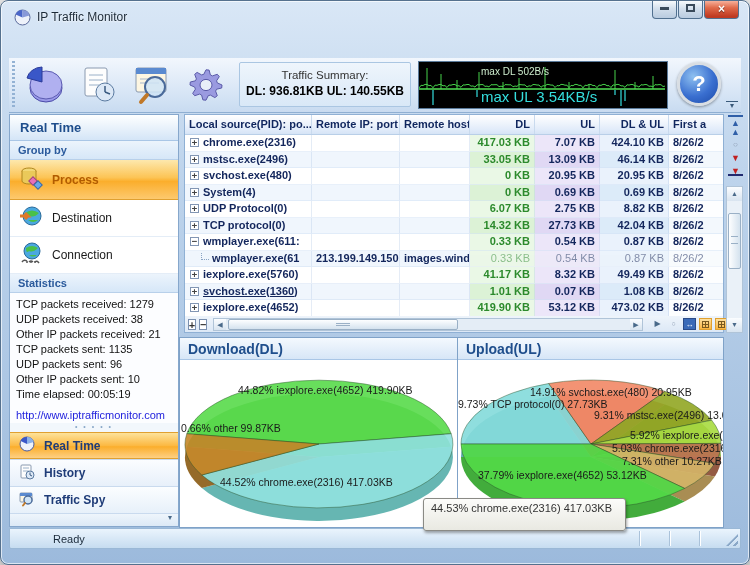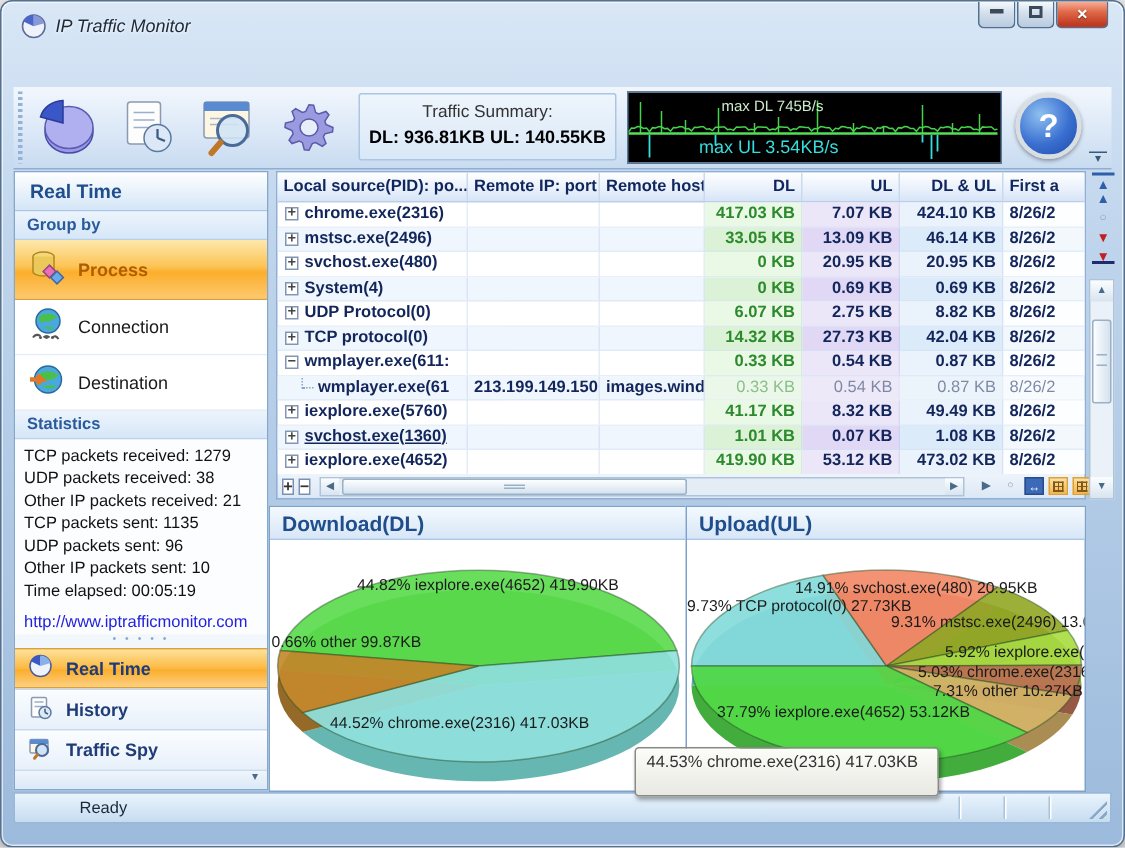--- a/index.html
+++ b/index.html
@@ -3,21 +3,21 @@
 <meta charset="utf-8">
 <style>
   html,body{margin:0;padding:0;background:#ececec;font-family:"Liberation Sans",sans-serif;}
   *{box-sizing:border-box;}
   .window{position:relative;width:750px;height:565px;border:1px solid #55718e;border-radius:8px;overflow:hidden;
     background:linear-gradient(180deg,#d9e7f6 0%,#bed4ec 30%,#a9c4e2 75%,#9cbadc 100%);
     box-shadow:inset 0 0 0 1px rgba(255,255,255,.65), 0 4px 12px rgba(0,0,0,.4);}
   
   .titlebar{position:absolute;left:0;top:0;right:0;height:34px;}
   .title-icon{position:absolute;left:13px;top:8px;width:17px;height:17px;}
-  .title-text{position:absolute;left:36px;top:9px;font-size:12px;color:#1c2a38;text-shadow:0 1px 2px rgba(255,255,255,.9);font-style:italic;}
+  .title-text{position:absolute;left:36px;top:9px;font-size:12px;color:#1c2a38;text-shadow:0 1px 2px rgba(255,255,255,.9);}
   .winbtns{position:absolute;right:10px;top:0;display:flex;}
   .wbtn{height:18px;border:1px solid #4e6covered;}
   .wbtn{border:1px solid #51708f;border-top:none;border-radius:0 0 4px 4px;margin-left:1px;
     background:linear-gradient(#f7fafc,#d3dfec 45%,#b9cbdf);color:#2a3a4a;font-size:10px;line-height:16px;text-align:center;cursor:default;}
   .wbtn.min{width:25px;}.wbtn.max{width:25px;}
   .wbtn .bar{display:inline-block;width:9px;height:3px;background:#3a4a5a;margin-bottom:2px;}
   .wbtn .box{display:inline-block;width:9px;height:8px;border:2px solid #3a4a5a;margin-top:3px;}
   .wbtn.close{width:35px;background:linear-gradient(#f7b09a,#e06a4a 40%,#c03a22 90%);color:#fff;font-weight:bold;font-size:12px;line-height:16px;text-shadow:0 1px 1px rgba(0,0,0,.5);}
   
   .menubar{position:absolute;left:8px;right:8px;top:34px;height:23px;background:linear-gradient(#e9f2fc,#d8e7f7);border-bottom:1px solid #c2d6ec;}
@@ -26,21 +26,21 @@
   .menubar .mi::first-letter{text-decoration:underline;}
   
   .toolbar{position:absolute;left:8px;right:8px;top:57px;height:55px;background:linear-gradient(#f2f7fd,#d5e4f5 70%,#c8dbf0);border-bottom:1px solid #8fafd2;}
   .tbtn{position:absolute;top:5px;width:46px;height:44px;text-align:center;cursor:default;}
   .summary{position:absolute;left:230px;top:4px;width:172px;height:45px;border:1px solid #aac6e2;border-radius:2px;
     background:linear-gradient(#eef5fc,#d9e8f7);text-align:center;padding-top:6px;}
   .summary .s1{font-size:11.5px;color:#333;}
   .summary .s2{font-size:12px;font-weight:bold;color:#000;margin-top:3px;}
   .graphpanel{position:absolute;left:409px;top:3px;width:250px;height:48px;background:#000;border:1px solid #5a7a9a;}
   .graphpanel .gt1{position:absolute;left:62px;top:4px;font-size:10px;color:#cdeccd;}
-  .graphpanel .gt2{position:absolute;left:47px;bottom:3px;font-size:12px;color:#35dede;}
+  .graphpanel .gt2{position:absolute;left:62px;bottom:3px;font-size:15px;color:#35dede;}
   .helpbtn{position:absolute;left:668px;top:4px;width:44px;height:44px;border-radius:50%;
     background:radial-gradient(circle at 35% 30%,#8ec0f0,#3a6fd0 55%,#1c4aa8);
     border:3px solid #d9dee3;box-shadow:0 1px 3px rgba(0,0,0,.4);color:#fff;font-size:22px;font-weight:bold;text-align:center;line-height:38px;cursor:default;}
   .tb-chevron{position:absolute;right:3px;bottom:2px;width:12px;font-size:8px;color:#3a5a7a;text-align:center;border-top:1px solid #3a5a7a;line-height:8px;cursor:default;}
   
   .sidebar{position:absolute;left:8px;top:113px;width:170px;height:413px;background:#fcfdff;border:1px solid #86a7cc;display:flex;flex-direction:column;}
   .sb-title{height:26px;background:linear-gradient(#feffff,#d4e5f7);border-bottom:1px solid #a9c6e6;color:#1f4e8c;font-size:13px;font-weight:bold;padding:5px 0 0 10px;}
   .sb-sub{height:19px;background:linear-gradient(#ecf4fc,#d6e7f8);border-bottom:1px solid #b8d0ea;color:#2a5a9c;font-size:11px;font-weight:bold;padding:3px 0 0 8px;}
   .gb-item{display:flex;align-items:center;height:37px;border-bottom:1px solid #e4edf7;background:#fff;font-size:12px;color:#1a1a1a;cursor:default;}
   .gb-item .ic{width:42px;text-align:center;flex:0 0 42px;}
@@ -190,21 +190,21 @@
           <path d="M84,27 L84,20" stroke="#46d24a" stroke-width="1" fill="none"></path>
           <path d="M100,27 L100,16" stroke="#46d24a" stroke-width="1" fill="none"></path>
           <path d="M126,27 L126,5" stroke="#46d24a" stroke-width="1" fill="none"></path>
           <path d="M150,27 L150,20" stroke="#46d24a" stroke-width="1" fill="none"></path>
           <path d="M170,27 L170,22" stroke="#46d24a" stroke-width="1" fill="none"></path>
           <path d="M196,27 L196,8" stroke="#46d24a" stroke-width="1" fill="none"></path>
           <path d="M216,27 L216,20" stroke="#46d24a" stroke-width="1" fill="none"></path>
           <path d="M234,27 L234,14" stroke="#46d24a" stroke-width="1" fill="none"></path>
           <path d="M0,27 L246,27" stroke="#52e055" stroke-width="1.6" fill="none"></path>
         </svg>
-      <span class="gt1">max DL 745B/s</span>
+      <span class="gt1">max DL 502B/s</span>
       <span class="gt2">max UL 3.54KB/s</span>
     </div>
     <div class="helpbtn">?</div>
     <div class="tb-chevron">▾</div>
   </div>
 
   <div class="sidebar">
     <div class="sb-title">Real Time</div>
     <div class="sb-sub">Group by</div>
     <div id="groupby-items">
@@ -212,38 +212,38 @@
           <span class="ic"><svg width="26" height="26" viewBox="0 0 26 26">
               <ellipse cx="11" cy="6" rx="7" ry="3" fill="#f2d878" stroke="#b08820"></ellipse>
               <path d="M4 6 V16 A7 3 0 0 0 18 16 V6" fill="#eac95a" stroke="#b08820"></path>
               <rect x="12" y="13" width="6" height="6" fill="#e870b8" stroke="#a04080" transform="rotate(45 15 16)"></rect>
               <rect x="17" y="17" width="6" height="6" fill="#6aa8e8" stroke="#3a6aa8" transform="rotate(45 20 20)"></rect>
             </svg></span>
           <span>Process</span>
         </div>
         <div class="gb-item">
           <span class="ic"><svg width="26" height="26" viewBox="0 0 26 26">
+              <circle cx="14" cy="12" r="9" fill="#4aa8e0" stroke="#2a6a9a"></circle>
+              <path d="M7 9 Q14 4 21 9 Q16 14 12 12 Q8 16 7 9" fill="#4ac04a"></path>
+              <path d="M10 16 Q15 20 20 16" fill="#4ac04a"></path>
+              <path d="M2 12 h8 l-3-3 m3 3 l-3 3" stroke="#e07828" stroke-width="3" fill="none"></path>
+            </svg></span>
+          <span>Destination</span>
+        </div>
+        <div class="gb-item">
+          <span class="ic"><svg width="26" height="26" viewBox="0 0 26 26">
               <circle cx="14" cy="10" r="8" fill="#4aa8e0" stroke="#2a6a9a"></circle>
               <path d="M8 7 Q14 3 20 7 Q15 12 11 10 Q8 13 8 7" fill="#4ac04a"></path>
               <path d="M11 14 Q15 17 19 14" fill="#4ac04a"></path>
               <path d="M4 21 q2-3 5-1 m2 1 q2-2 4 0 m2 0 q2-2 4 1" stroke="#555" stroke-width="1.4" fill="none"></path>
               <circle cx="9" cy="21" r="1" fill="#555"></circle>
               <circle cx="13" cy="21" r="1" fill="#555"></circle>
               <circle cx="17" cy="21" r="1" fill="#555"></circle>
             </svg></span>
           <span>Connection</span>
-        </div>
-        <div class="gb-item">
-          <span class="ic"><svg width="26" height="26" viewBox="0 0 26 26">
-              <circle cx="14" cy="12" r="9" fill="#4aa8e0" stroke="#2a6a9a"></circle>
-              <path d="M7 9 Q14 4 21 9 Q16 14 12 12 Q8 16 7 9" fill="#4ac04a"></path>
-              <path d="M10 16 Q15 20 20 16" fill="#4ac04a"></path>
-              <path d="M2 12 h8 l-3-3 m3 3 l-3 3" stroke="#e07828" stroke-width="3" fill="none"></path>
-            </svg></span>
-          <span>Destination</span>
         </div>
       </div>
     <div class="sb-sub">Statistics</div>
     <div class="stats">
       <div id="stats-lines">
           <div>TCP packets received: 1279</div>
           <div>UDP packets received: 38</div>
           <div>Other IP packets received: 21</div>
           <div>TCP packets sent: 1135</div>
           <div>UDP packets sent: 96</div>

